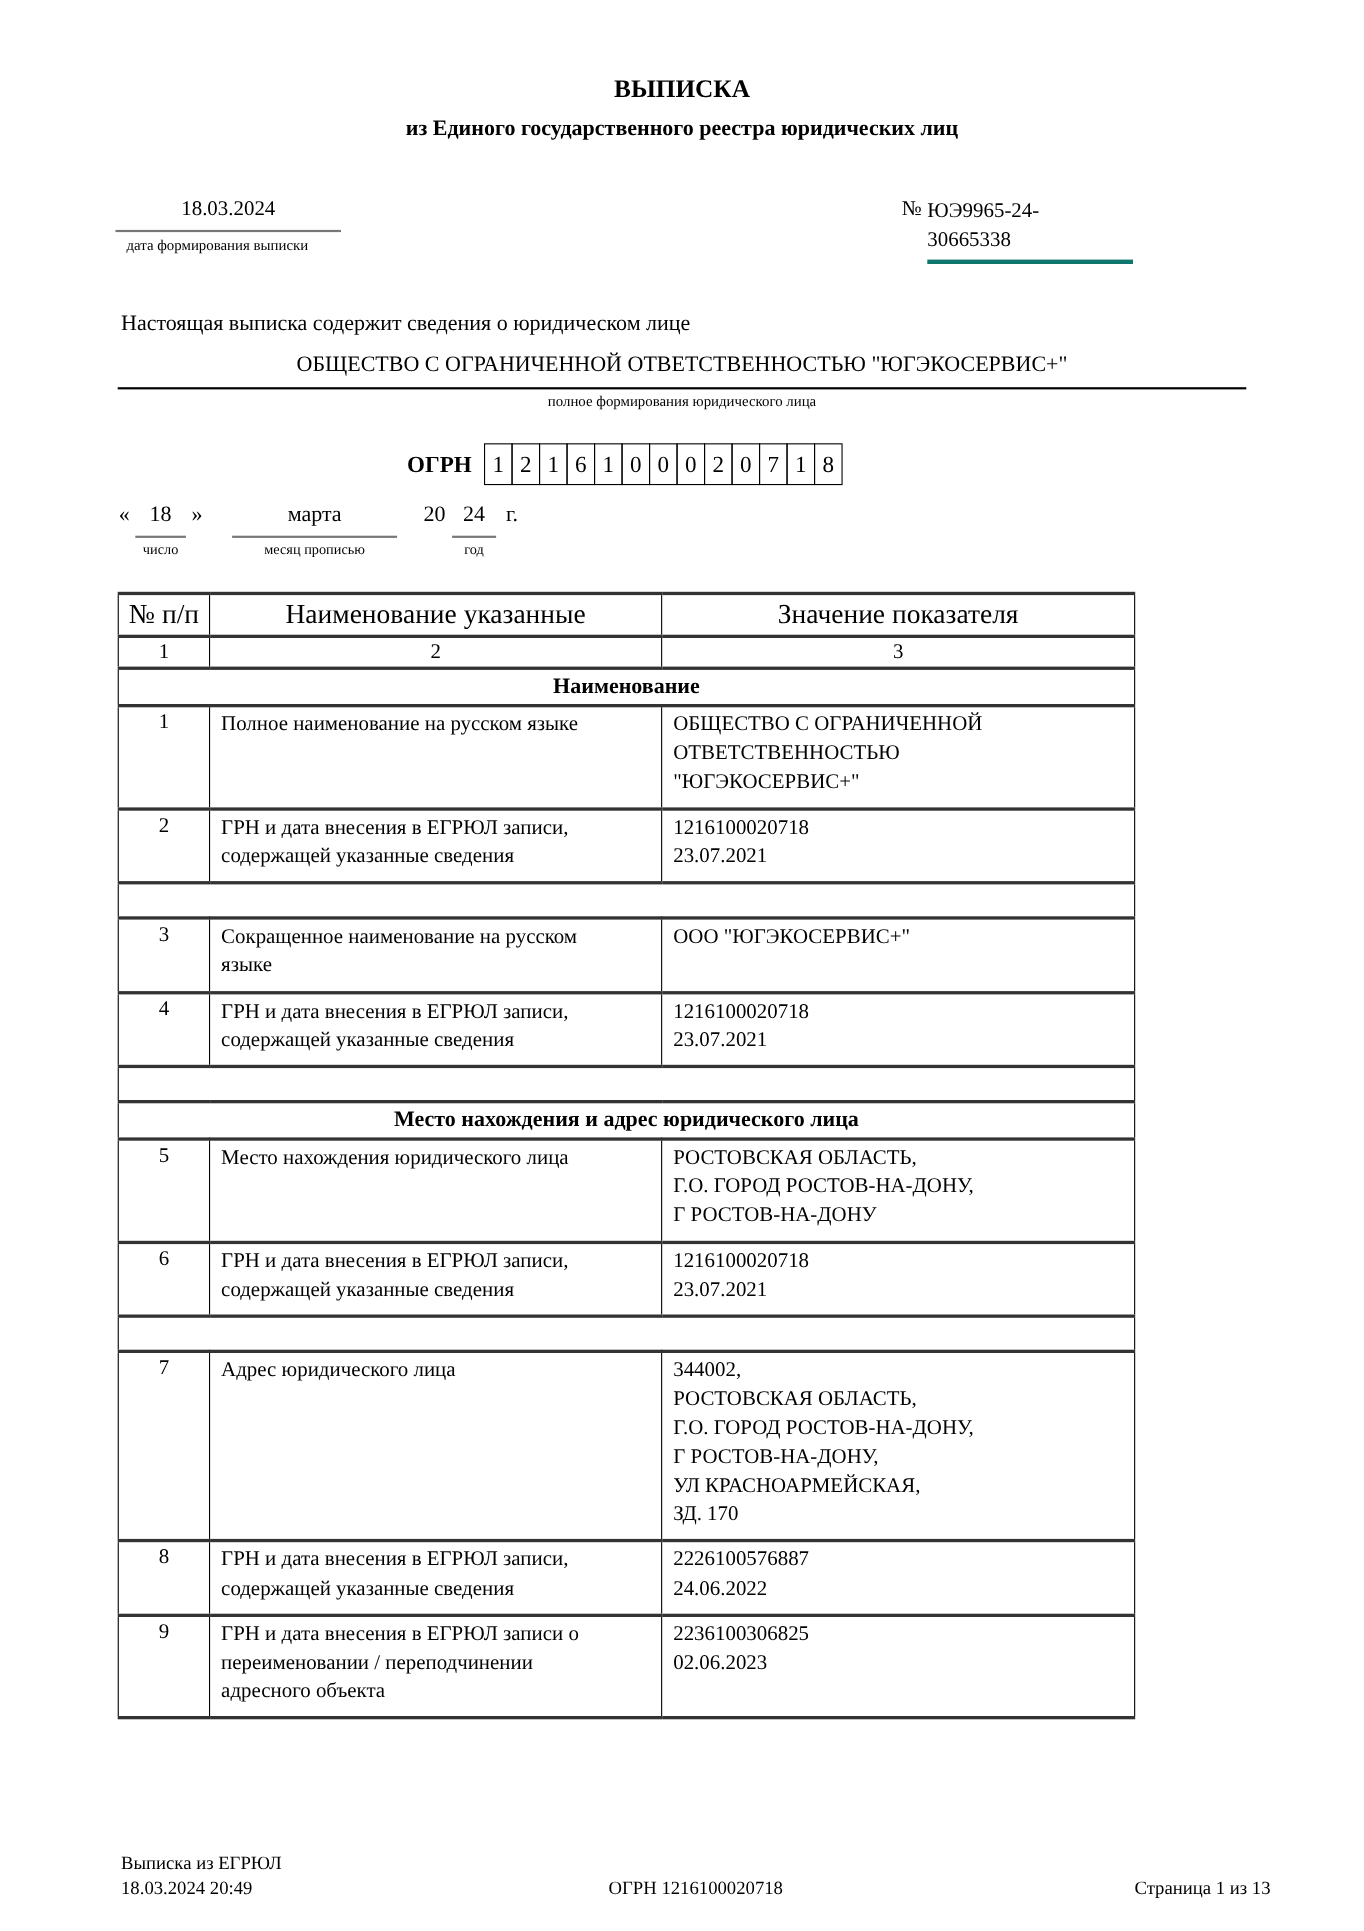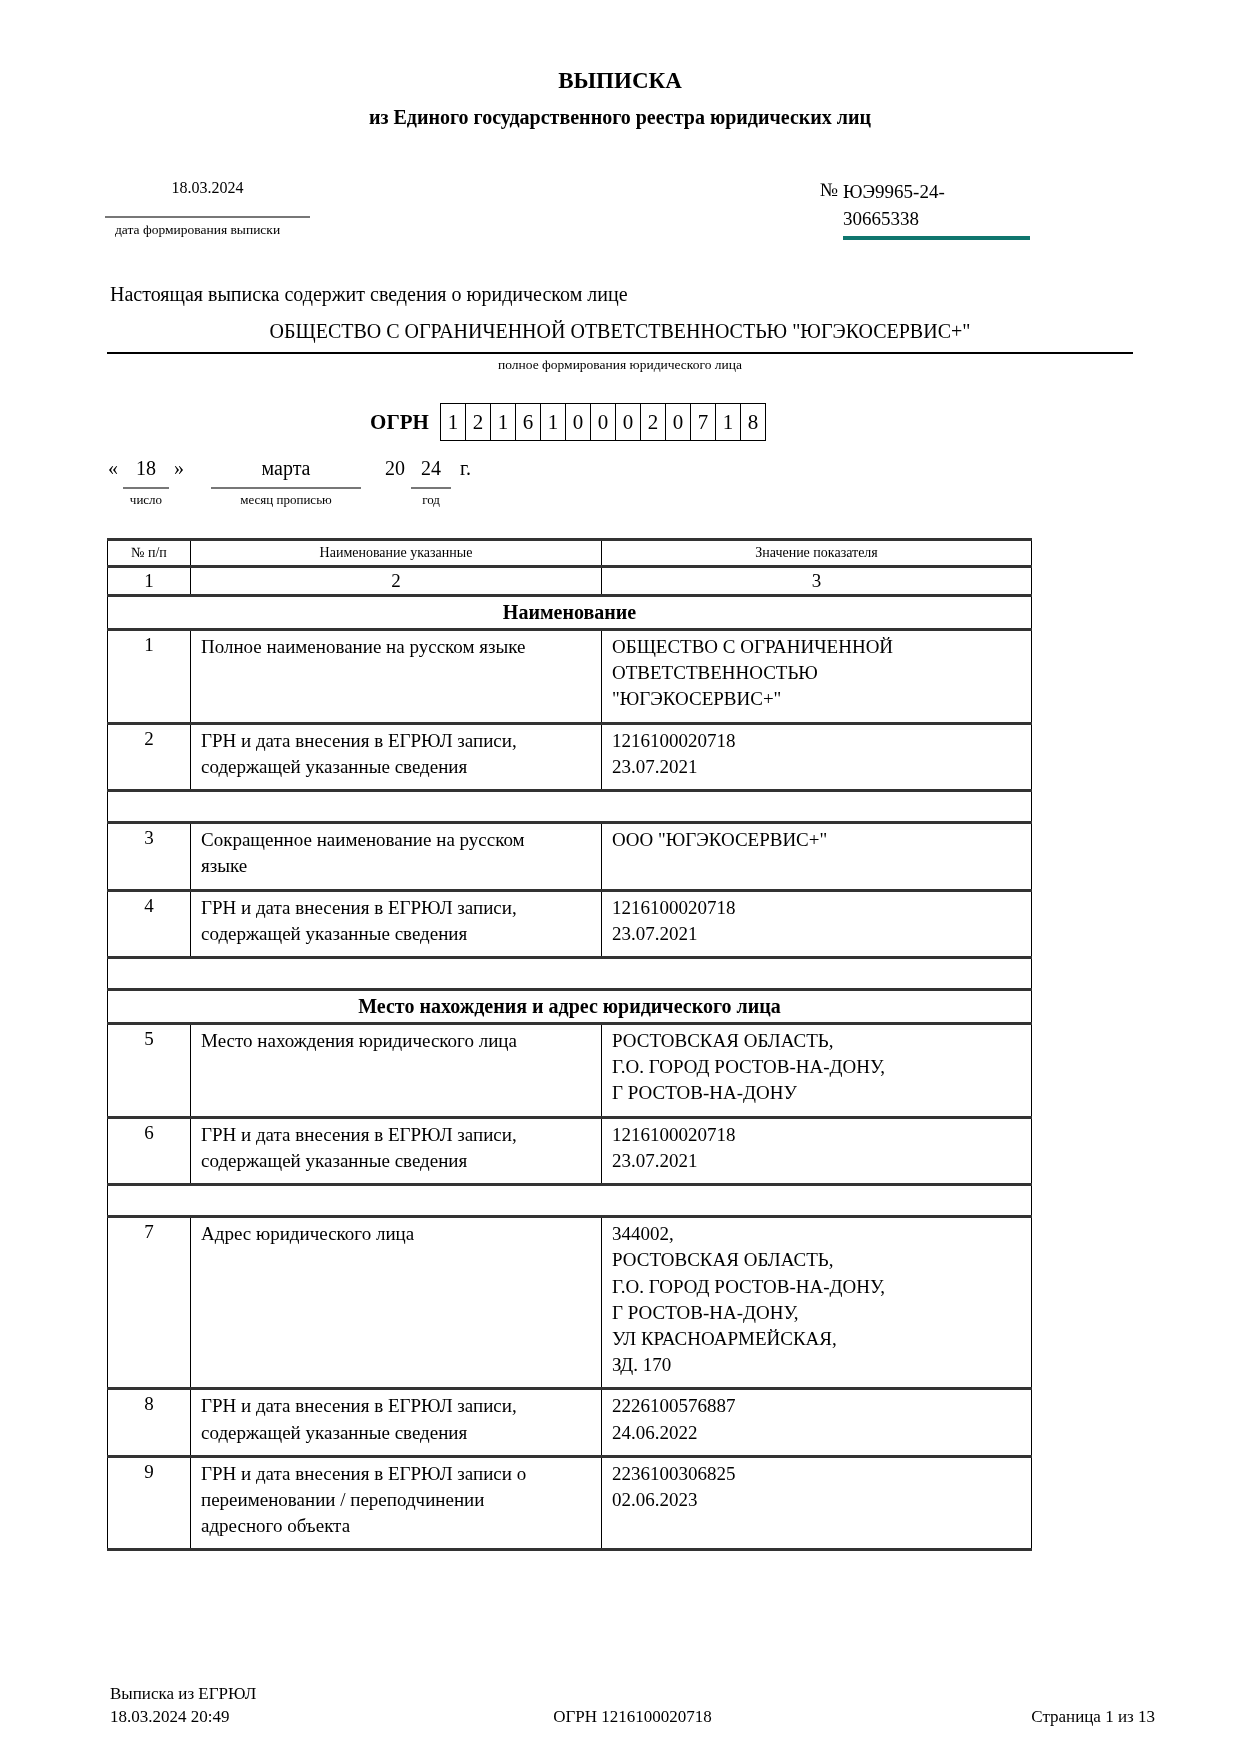--- a/index.html
+++ b/index.html
@@ -8,21 +8,21 @@
     width:1240px; height:1755px;
     background:#fff; color:#000;
     font-family:"Liberation Serif", serif;
     overflow:hidden;
   }
   .doc-title { text-align:center; font-weight:bold; font-size:23px; padding-top:68px; }
   .doc-subtitle { text-align:center; font-weight:bold; font-size:20px; margin-top:12px; }
 
   .meta { position:relative; height:70px; margin-top:50px; }
   .meta-left { position:absolute; left:105px; top:0; width:205px; }
-  .meta-left .val { display:block; text-align:center; font-size:16px; padding-bottom:19px; border-bottom:2px solid #777; }
+  .meta-left .val { display:block; text-align:center; font-size:19px; padding-bottom:8px; border-bottom:2px solid #777; }
   .meta-left .cap { display:block; font-size:13.5px; margin-top:4px; padding-left:10px; }
   .meta-right { position:absolute; right:210px; top:0; display:flex; align-items:flex-start; }
   .meta-right .nosign { font-size:19px; margin-right:5px; }
   .num-block { width:187px; text-align:left; font-size:19px; line-height:1.4; white-space:pre-line; border-bottom:4px solid #0f766e; padding-bottom:4px; }
 
   .intro-statement { margin:34px 0 0 110px; font-size:20px; }
 
   .company { margin:14px 107px 0; text-align:center; font-size:20px; border-bottom:2px solid #000; padding-bottom:9px; }
   .company-cap { text-align:center; font-size:13.5px; margin-top:3px; }
 
@@ -43,21 +43,21 @@
   .sd-century { margin-left:24px; }
   .sd-year { width:40px; margin-left:6px; }
   .sd-suffix { margin-left:9px; }
 
   table.registry { margin:30px 0 0 107px; border-collapse:collapse; table-layout:fixed; width:924px; font-size:19px; }
   table.registry td, table.registry th {
     border-left:1px solid #000; border-right:1px solid #000;
     border-top:3px solid #333; border-bottom:3px solid #333;
     vertical-align:top;
   }
-  .th-cell { font-weight:normal; text-align:center; padding:4px 2px; font-size:14px; }
+  .th-cell { font-weight:normal; text-align:center; padding:4px 2px; font-size:25px; }
   .colnum-cell { text-align:center; padding:2px; }
   .section-cell { text-align:center; font-weight:bold; font-size:20px; padding:4px 2px; }
   .spacer-cell { height:27px; }
   .cell-num { text-align:center; padding:3px 2px; }
   .cell-name, .cell-value { padding:3px 6px 9px 10px; white-space:pre-line; line-height:1.38; }
 
   .footer { position:absolute; left:110px; right:85px; bottom:26px; display:flex; align-items:flex-end; font-size:17px; line-height:1.35; }
   .f-left { width:33%; }
   .f-center { width:34%; text-align:center; }
   .f-right { width:33%; text-align:right; }

